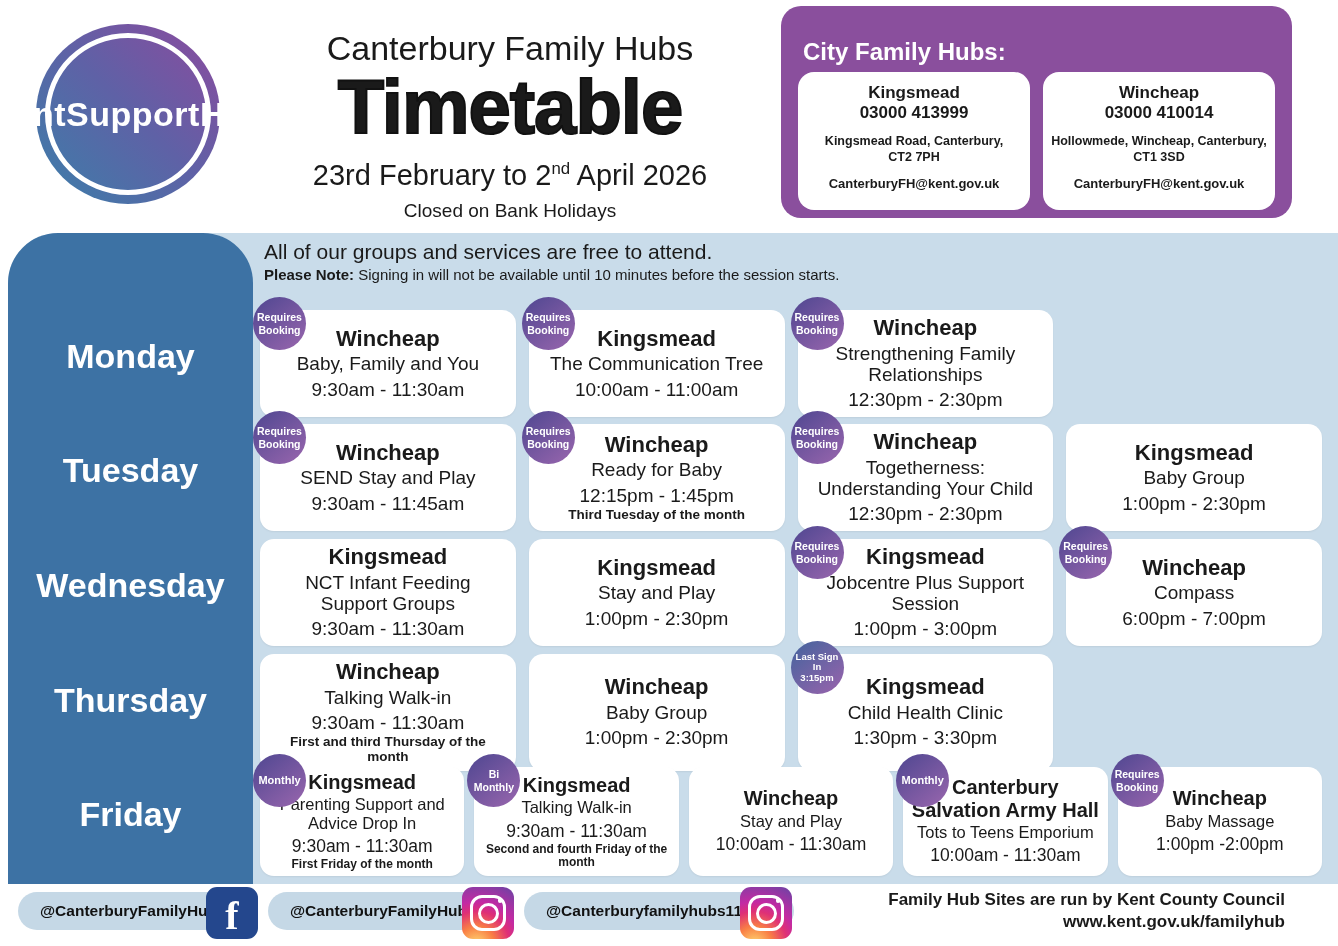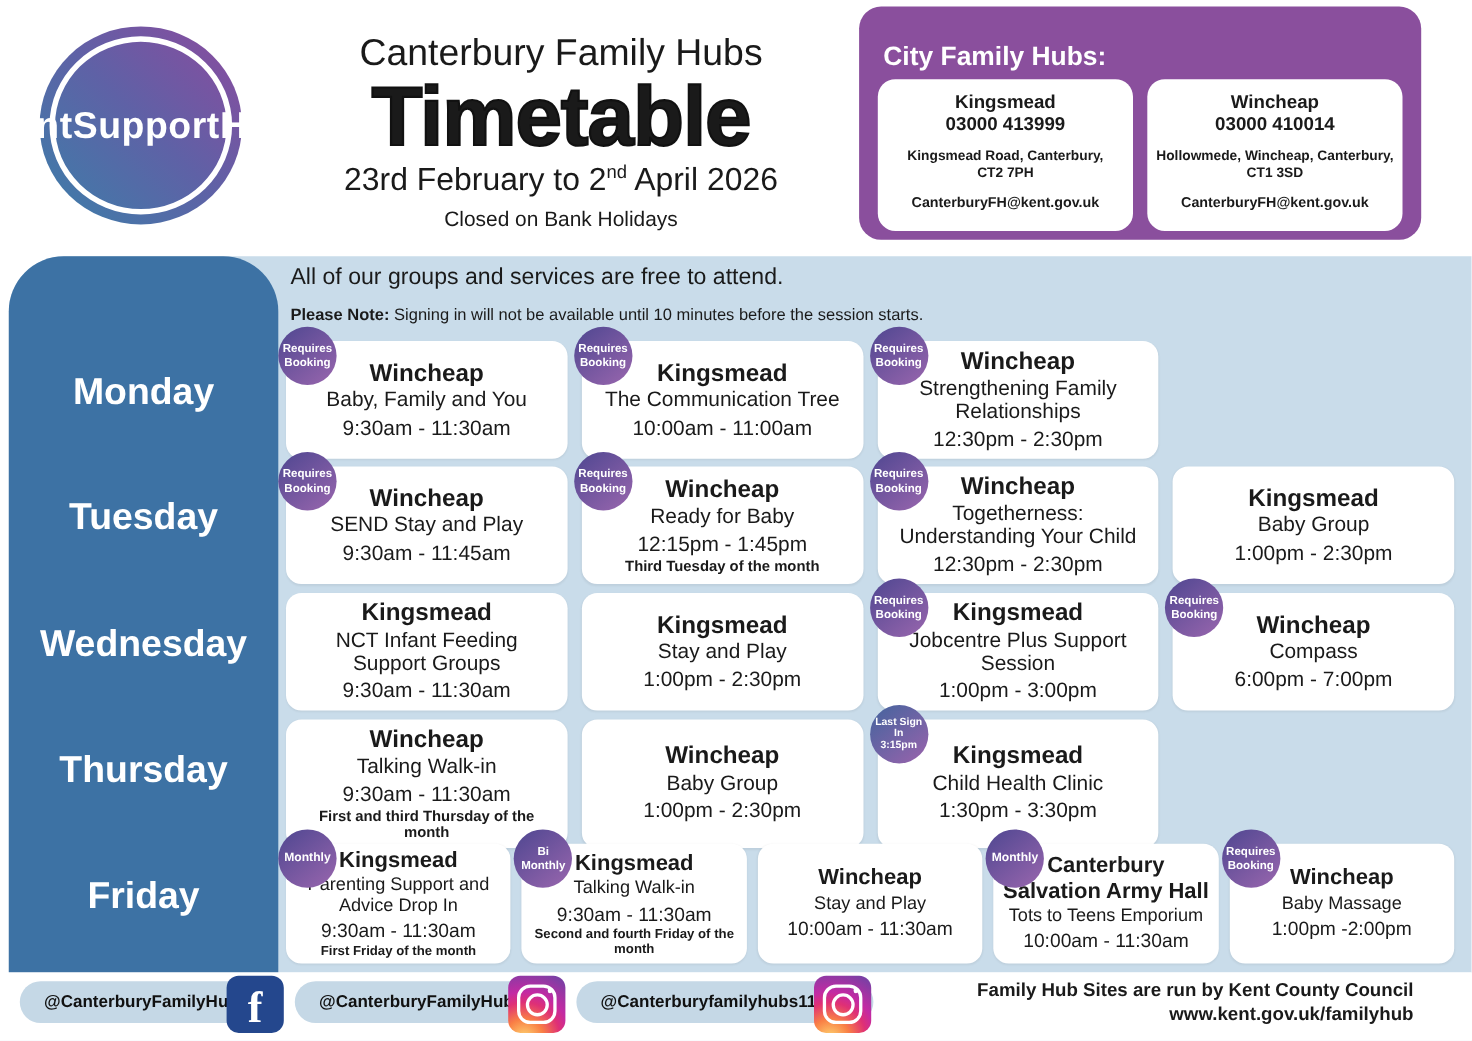--- a/index.html
+++ b/index.html
@@ -10,21 +10,21 @@
   .logo{position:absolute;left:36px;top:24px;width:184px;height:180px;border-radius:50%;
         background:linear-gradient(45deg,var(--logo_blue) 0%,#5f61a6 52%,var(--logo_purple) 100%);
         display:flex;align-items:center;justify-content:center;}
   .logo::before{content:"";position:absolute;inset:9px;border:5px solid #fff;border-radius:50%;}
   .logo span{color:#fff;font-weight:bold;font-size:34px;line-height:1.02;letter-spacing:.5px;}
 
   .header-center{position:absolute;left:240px;top:30px;width:540px;text-align:center;}
   .h-sub{font-size:34px;line-height:1.1;}
   .h-title{font-size:76px;font-weight:bold;line-height:1.0;margin-top:2px;letter-spacing:-1px;
            -webkit-text-stroke:2px #111;}
-  .h-date{font-size:29px;margin-top:2px;}
+  .h-date{font-size:29px;margin-top:14px;}
   .h-date sup{font-size:58%;vertical-align:super;}
   .h-closed{font-size:19px;margin-top:8px;}
 
   .cityhubs{position:absolute;left:781px;top:6px;width:511px;height:212px;
             background:var(--purple);border-radius:20px;}
   .cityhubs-heading{color:#fff;font-weight:bold;font-size:24px;padding:32px 0 0 22px;}
   .hub-cards{position:absolute;left:17px;right:17px;top:66px;display:flex;gap:13px;}
   .hub-card{flex:1;background:#fff;border-radius:16px;height:138px;text-align:center;
             display:flex;flex-direction:column;align-items:center;padding-top:11px;box-sizing:border-box;}
   .hub-name{font-size:17px;font-weight:bold;}
@@ -35,21 +35,21 @@
   
   .main{position:absolute;left:8px;top:233px;width:1330px;height:651px;
         background:var(--panel_blue);border-radius:50px 0 0 0;}
   .sidebar{position:absolute;left:0;top:0;width:245px;height:100%;
            background:var(--sidebar_blue);border-radius:50px 50px 0 0;}
   .day-label{position:absolute;left:0;width:245px;text-align:center;color:#fff;
              font-weight:bold;font-size:34px;}
 
   .notice{position:absolute;left:256px;top:7px;}
   .notice-free{font-size:21px;}
-  .notice-note{font-size:15px;margin-top:14px;}
+  .notice-note{font-size:15px;margin-top:2px;}
   .notice-note b{font-weight:bold;}
 
   .day-row{position:absolute;left:252px;right:16px;display:grid;column-gap:13px;}
   .cols4{grid-template-columns:repeat(4,1fr);}
   .cols5{grid-template-columns:repeat(5,1fr);column-gap:10px;}
 
   .card{position:relative;background:#fff;border-radius:14px;display:flex;flex-direction:column;
         align-items:center;justify-content:center;text-align:center;padding:6px 10px;box-sizing:border-box;
         box-shadow:0 1px 2px rgba(0,0,0,.06);}
   .card .loc{font-size:22px;font-weight:bold;line-height:1.12;}

